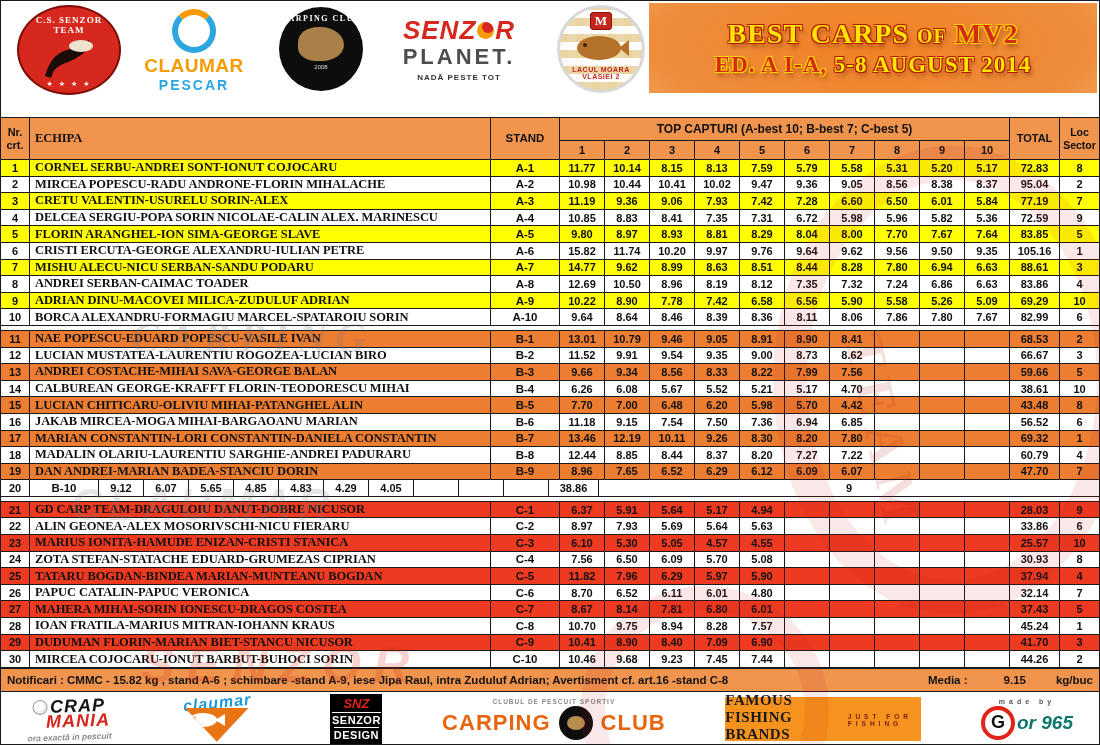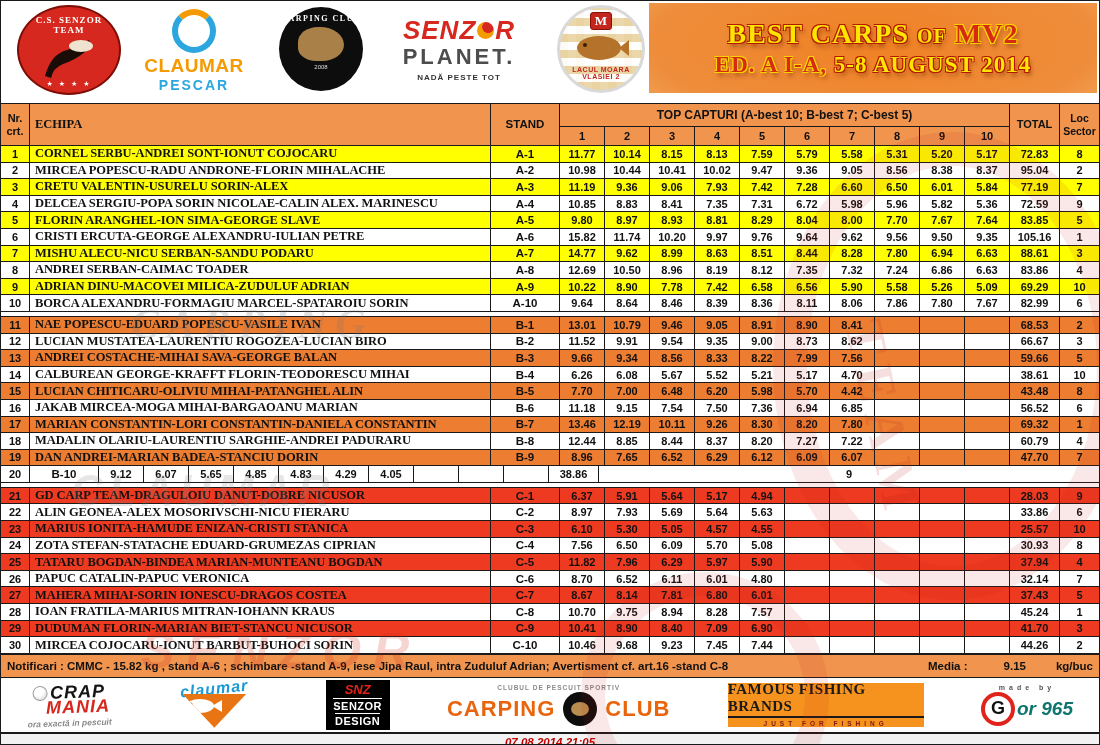--- a/index.html
+++ b/index.html
@@ -1,19 +1,19 @@
 <!DOCTYPE html>
 <html><head>
 <meta charset="utf-8">
 <style>
   html,body{margin:0;padding:0;background:#c9c9c9;}
   .page{position:relative;width:1100px;height:745px;background:#fff;border:1px solid #1a1a1a;box-sizing:border-box;overflow:hidden;font-family:"Liberation Sans",sans-serif;}
 
   
-  .top-strip{position:relative;height:102px;background:#fff;}
+  .top-strip{position:relative;height:116px;background:#fff;}
   .logo{position:absolute;display:flex;flex-direction:column;align-items:center;justify-content:center;text-align:center;}
 
   .senzor-team{left:16px;top:4px;width:100px;height:86px;background:#d6281e;border:2px solid #7e0d06;border-radius:50%;color:#fff;}
   .senzor-team .arc-top{font:bold 9px "Liberation Serif",serif;letter-spacing:1px;margin-top:2px;}
   .senzor-team svg{margin-top:1px;}
   .senzor-team .stars{font-size:7px;color:#fff;letter-spacing:2px;}
 
   .claumar-top{left:138px;top:8px;width:110px;}
   .claumar-ring{width:44px;height:44px;border-radius:50%;border:6px solid #2ba6de;border-top-color:#f59a00;box-sizing:border-box;}
   .claumar-word{font:bold 19px "Liberation Sans",sans-serif;color:#f59a00;letter-spacing:.5px;margin-top:2px;}
@@ -100,31 +100,31 @@
   .cm-ball{width:13px;height:13px;border-radius:50%;background:radial-gradient(circle at 35% 30%,#fff 0 40%,#cfcfcf);border:1px solid #9a9a9a;}
   .cm-crap{font:bold italic 18px "Liberation Sans",sans-serif;color:#141414;letter-spacing:1px;}
   .cm-mania{font:bold italic 18px "Liberation Sans",sans-serif;color:#d6281e;margin-top:-6px;margin-left:18px;letter-spacing:1px;}
   .cm-tag{font:bold italic 8.5px "Liberation Sans",sans-serif;color:#8a8a8a;margin-top:0;}
 
   .claumar-tri{position:relative;width:100px;height:50px;}
   .ct-word{position:absolute;left:12px;top:0;font:bold italic 16px "Liberation Sans",sans-serif;color:#1c9ad6;transform:rotate(-6deg);letter-spacing:1px;}
   .ct-tri{position:absolute;left:14px;top:14px;width:64px;height:34px;background:#e87413;clip-path:polygon(0 0,100% 0,50% 100%);}
   .ct-tri svg{margin-top:2px;}
 
-  .snz-box{width:64px;height:50px;background:#000;color:#fff;display:flex;flex-direction:column;align-items:center;justify-content:center;line-height:1;}
+  .snz-box{width:52px;height:50px;background:#000;color:#fff;display:flex;flex-direction:column;align-items:center;justify-content:center;line-height:1;}
   .snz-l1{font:bold italic 13px "Liberation Sans",sans-serif;color:#e02318;}
   .snz-l2,.snz-l3{font:bold 11px "Liberation Sans",sans-serif;border-top:1px solid #fff;margin-top:1px;padding-top:1px;letter-spacing:.5px;}
 
   .carping-bottom .cb-top{font:bold 6.5px "Liberation Sans",sans-serif;color:#8a8a8a;letter-spacing:1px;}
   .cb-main{display:flex;align-items:center;gap:8px;margin-top:1px;}
   .cb-word{font:bold 22px "Liberation Sans",sans-serif;color:#e8650d;letter-spacing:1px;}
   .cb-circle{width:34px;height:34px;border-radius:50%;background:#0d0d0d;display:flex;align-items:center;justify-content:center;}
   .cb-circle .dot{width:18px;height:14px;border-radius:50%;background:#b98d4f;}
 
-  .famous{width:196px;height:44px;background:#f6921e;display:flex;flex-direction:column;align-items:center;justify-content:flex-end;}
+  .famous{width:196px;height:44px;background:#f6921e;display:flex;align-items:center;justify-content:flex-end;}
   .fb-main{font:bold 15px "Liberation Serif",serif;color:#1a1a1a;letter-spacing:.5px;border-bottom:2px solid #1a1a1a;padding-bottom:1px;}
   .fb-sub{font:bold 6.5px "Liberation Sans",sans-serif;color:#7a1a10;letter-spacing:4px;margin-top:2px;}
 
   .gor .made-by{font:bold 7px "Liberation Sans",sans-serif;color:#555;letter-spacing:4px;}
   .gor-main{display:flex;align-items:center;margin-top:1px;}
   .gor-ring{width:26px;height:26px;border:4px solid #e0241b;border-radius:50%;display:flex;align-items:center;justify-content:center;font:bold 18px "Liberation Sans",sans-serif;color:#111;box-sizing:content-box;}
   .gor-rest{font:bold italic 19px "Liberation Sans",sans-serif;color:#0f766e;margin-left:2px;}
 
   .date-line{height:16px;border-top:2px solid #1a1a1a;background:#f2f2f2;display:flex;align-items:center;justify-content:center;font:bold italic 11.5px "Liberation Sans",sans-serif;color:#c00000;}
 </style>

